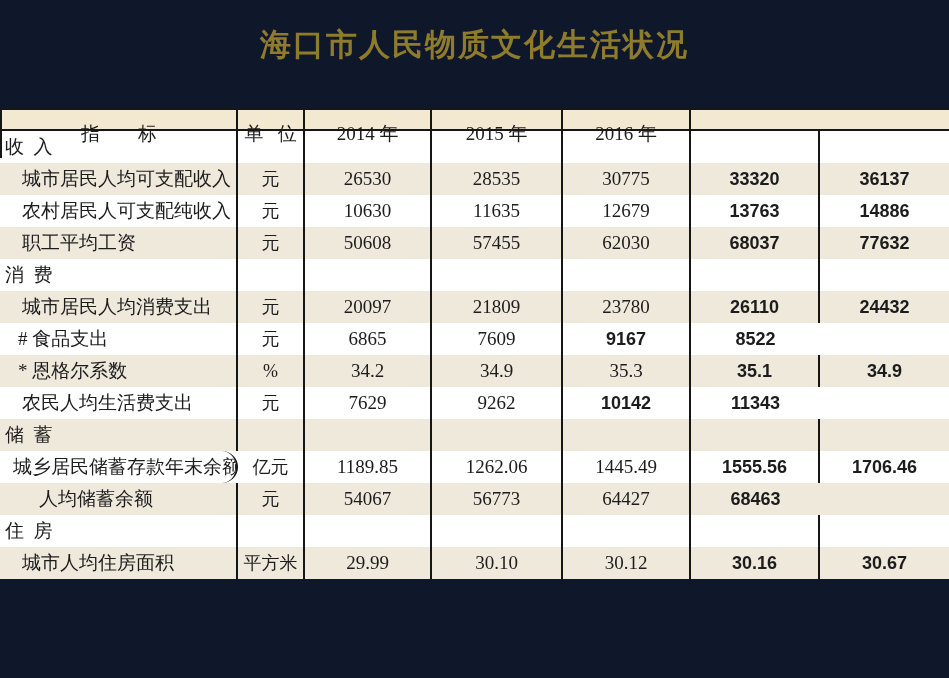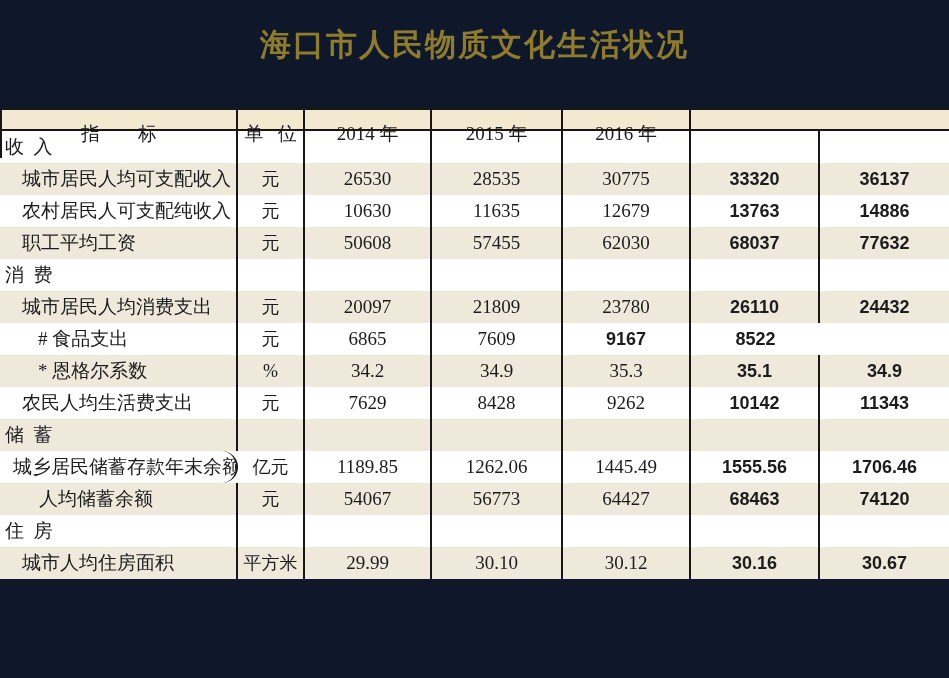--- a/index.html
+++ b/index.html
@@ -35,21 +35,21 @@
     display:flex;align-items:center;justify-content:center;
     font-size:19px;white-space:pre;overflow:hidden;
   }
   .td:last-child{border-right:none;}
   .header .td:first-child{border-left:2px solid var(--line,#161616);}
   .td.label{justify-content:flex-start;}
   .td.unit{font-size:18px;}
   .ind-sec{padding-left:5px;}
   .ind-low{padding-left:13px;border-radius:16px;}
   .ind-1{padding-left:22px;}
-  .ind-2{padding-left:38px;}
+  .ind-2{padding-left:18px;}
   .ind-3{padding-left:39px;}
   .sans{
     font-family:"Liberation Sans","DejaVu Sans",sans-serif;
     font-weight:600;font-size:18px;
   }
   .header .td.sans{font-weight:normal;font-size:13px;margin-top:48px;}
 </style>
 </head>
 <body>
 
@@ -149,21 +149,20 @@
         <div class="td">34.9</div>
         <div class="td">35.3</div>
         <div class="td sans">35.1</div>
         <div class="td sans">34.9</div>
       </div>
 
       <div class="tr">
         <div class="td label ind-1">农民人均生活费支出</div>
         <div class="td unit">元</div>
         <div class="td">7629</div>
-        <div class="td">8428</div>
         <div class="td">9262</div>
         <div class="td sans">10142</div>
         <div class="td sans">11343</div>
       </div>
 
       <div class="tr">
         <div class="td label ind-sec">储  蓄</div>
         <div class="td unit"></div>
         <div class="td"></div>
         <div class="td"></div>
@@ -182,21 +181,20 @@
         <div class="td sans">1706.46</div>
       </div>
 
       <div class="tr">
         <div class="td label ind-3">人均储蓄余额</div>
         <div class="td unit">元</div>
         <div class="td">54067</div>
         <div class="td">56773</div>
         <div class="td">64427</div>
         <div class="td sans">68463</div>
-        <div class="td sans">74120</div>
       </div>
 
       <div class="tr">
         <div class="td label ind-sec">住  房</div>
         <div class="td unit"></div>
         <div class="td"></div>
         <div class="td"></div>
         <div class="td"></div>
         <div class="td sans"></div>
         <div class="td sans"></div>

